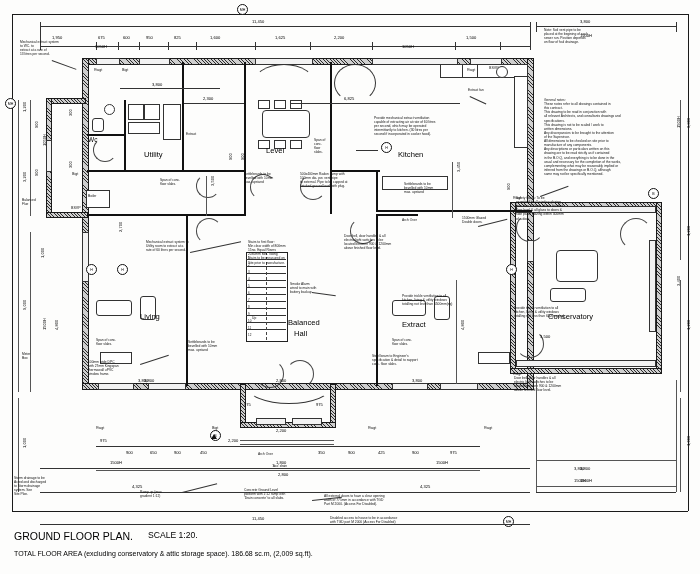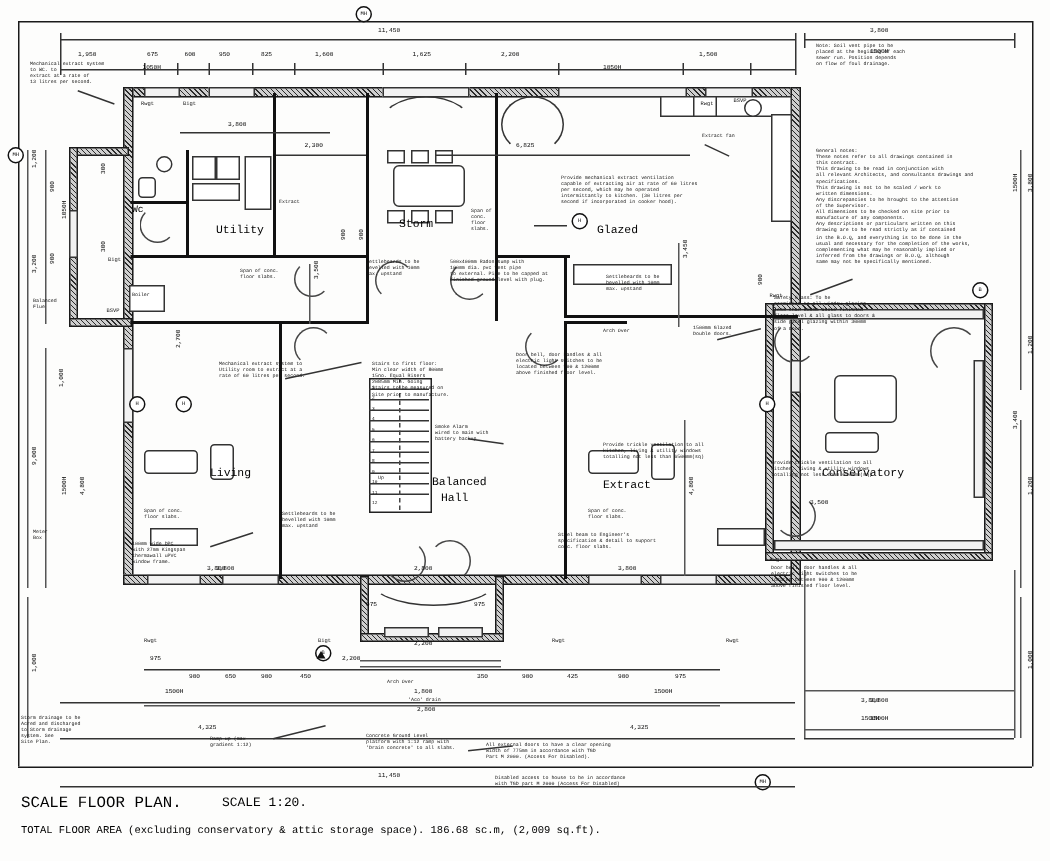--- a/index.html
+++ b/index.html
@@ -1,17 +1,17 @@
 <!DOCTYPE html>
 <html><head>
 <meta charset="utf-8">
 <style>
   html,body{margin:0;padding:0;background:#fff;}
   body{width:700px;height:574px;font-family:"Liberation Sans",sans-serif;color:#000;overflow:hidden;}
-  #sheet{position:relative;width:700px;height:574px;background:#fdfdfc;font-family:Liberation Mono, monospace;}
+  #sheet{position:relative;width:700px;height:574px;background:#fdfdfc;}
   .lbl{position:absolute;font-size:3.6px;line-height:1.22;color:#111;white-space:pre-line;}
   .note{position:absolute;font-size:3.3px;line-height:1.25;white-space:pre-line;color:#111;}
   .dim{position:absolute;font-size:4.1px;color:#000;white-space:nowrap;}
   .dimv{position:absolute;font-size:4.1px;color:#000;white-space:nowrap;transform-origin:0 0;transform:rotate(-90deg);}
   .room{position:absolute;font-size:7.6px;color:#000;white-space:nowrap;}
   .title{position:absolute;font-size:10.5px;color:#000;white-space:nowrap;}
   .subtitle{position:absolute;font-size:7px;color:#000;white-space:nowrap;}
 
   
   .h{position:absolute;height:0;border-top:1px solid #1a1a1a;}
@@ -221,22 +221,22 @@
   <div class="circ" style="left:381px;top:142px;width:9px;height:9px;">H</div>
   <div class="circ" style="left:506px;top:264px;width:9px;height:9px;">H</div>
   <div class="circ" style="left:117px;top:264px;width:9px;height:9px;">H</div>
   <div class="circ" style="left:648px;top:188px;width:9px;height:9px;">B</div>
   <div class="circ" style="left:210px;top:430px;width:9px;height:9px;">B</div>
 
   <div class="tri" style="left:211px;top:434px;"></div>
 
   <div class="room" style="left:88px;top:136px;font-size:6.5px;">Wc</div>
   <div class="room" style="left:144px;top:150px;">Utility</div>
-  <div class="room" style="left:266px;top:146px;">Storm</div>
-  <div class="room" style="left:398px;top:150px;">Glazed</div>
+  <div class="room" style="left:266px;top:146px;">Level</div>
+  <div class="room" style="left:398px;top:150px;">Kitchen</div>
   <div class="room" style="left:140px;top:312px;">Living</div>
   <div class="room" style="left:288px;top:318px;">Balanced</div>
   <div class="room" style="left:294px;top:329px;">Hall</div>
   <div class="room" style="left:402px;top:320px;">Extract</div>
   <div class="room" style="left:548px;top:312px;">Conservatory</div>
 
   <div class="dim" style="left:252px;top:19px;">11,450</div>
   <div class="dim" style="left:580px;top:19px;">3,800</div>
   <div class="dim" style="left:580px;top:33px;">1500H</div>
 
@@ -477,17 +477,17 @@
 
   <div class="hthin" style="left:96px;top:470px;width:384px;"></div>
   <div class="hthin" style="left:240px;top:440px;width:94px;"></div>
   <div class="hthin" style="left:240px;top:444px;width:94px;"></div>
 
   <div class="hthin" style="left:536px;top:460px;width:140px;"></div>
   <div class="hthin" style="left:536px;top:486px;width:140px;"></div>
   <div class="vthin" style="left:536px;top:380px;height:112px;"></div>
   <div class="vthin" style="left:676px;top:380px;height:112px;"></div>
 
-  <div class="title" style="left:14px;top:530px;">SCALE FLOOR PLAN.</div>
+  <div class="title" style="left:14px;top:530px;">GROUND FLOOR PLAN.</div>
   <div class="title" style="left:148px;top:530px;font-size:8.6px;">SCALE 1:20.</div>
   <div class="subtitle" style="left:14px;top:550px;">TOTAL FLOOR AREA (excluding conservatory &amp; attic storage space). 186.68 sc.m, (2,009 sq.ft).</div>
 
 </div>
 
 </body></html>

